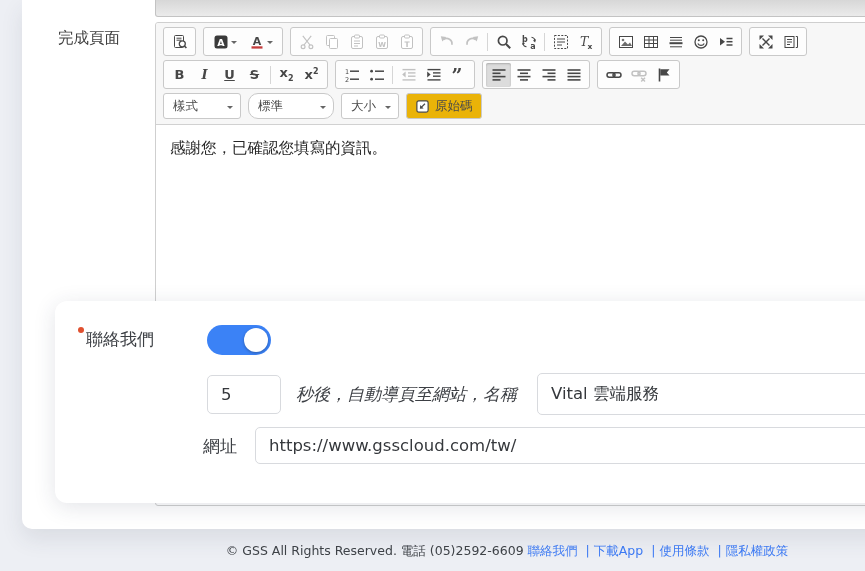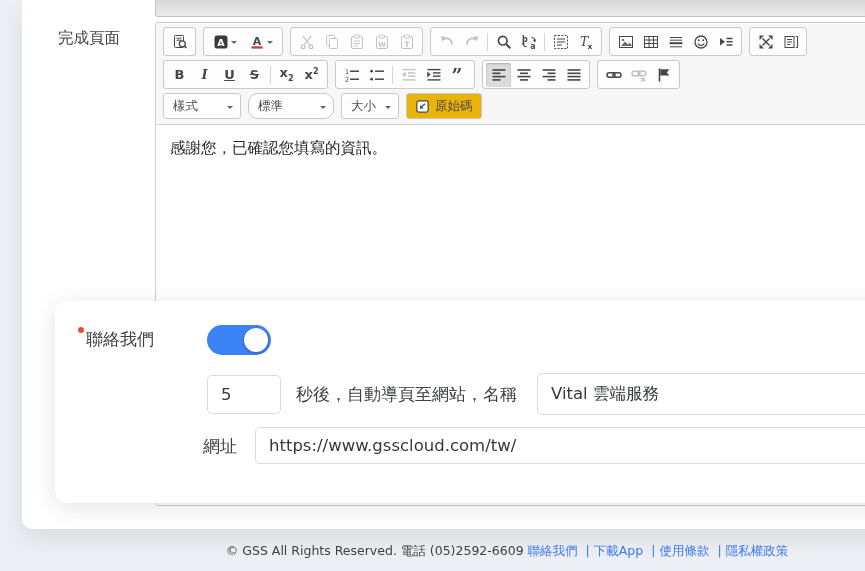--- a/index.html
+++ b/index.html
@@ -48,21 +48,21 @@
   #card { position:absolute; left:55px; top:301px; width:842px; height:202px; background:#fff;
           border-radius:12px; box-shadow:0 4px 22px rgba(40,50,75,.13); z-index:5; }
   #required-dot { position:absolute; left:23px; top:26px; width:6px; height:6px; border-radius:50%; }
   #card-label { position:absolute; left:31px; top:27px; font-size:17px; color:#3c3f44; }
   #toggle { position:absolute; left:152px; top:24px; width:64px; height:30px; border-radius:15px; cursor:pointer; }
   #toggle .knob { position:absolute; top:3px; right:3px; width:24px; height:24px; border-radius:50%;
                   background:#fff; box-shadow:0 1px 3px rgba(0,0,0,.3); }
   .fld { border:1px solid #d8dade; border-radius:5px; background:#fff; font-size:16.5px; color:#35383c;
          padding:0 13px; font-family:"DejaVu Sans","Liberation Sans",sans-serif; outline:none; }
   #seconds-input { position:absolute; left:152px; top:74px; width:74px; height:39px; }
-  #seconds-text { position:absolute; left:241px; top:74px; line-height:39px; font-size:17px; color:#3c3f44; }
+  #seconds-text { position:absolute; left:241px; top:74px; line-height:39px; font-size:17px; color:#3c3f44;font-style:italic; }
   #sitename-input { position:absolute; left:482px; top:72px; width:356px; height:42px; }
   #url-label { position:absolute; left:148px; top:127px; line-height:36px; font-size:17px; color:#3c3f44; }
   #url-input { position:absolute; left:200px; top:126px; width:638px; height:37px; }
 
   
   #footer { position:absolute; top:543px; left:0; width:1014px; text-align:center; font-size:12.5px; color:#3f4348; }
   #footer a { text-decoration:none; }
   .link-sep { margin:0 4px; }
 </style>
 </head>

